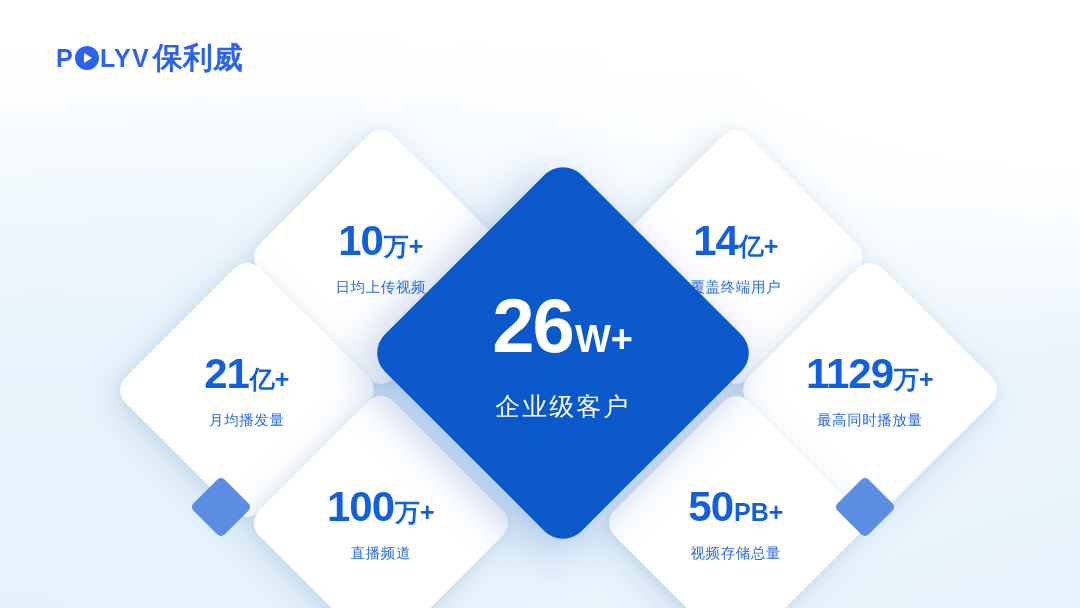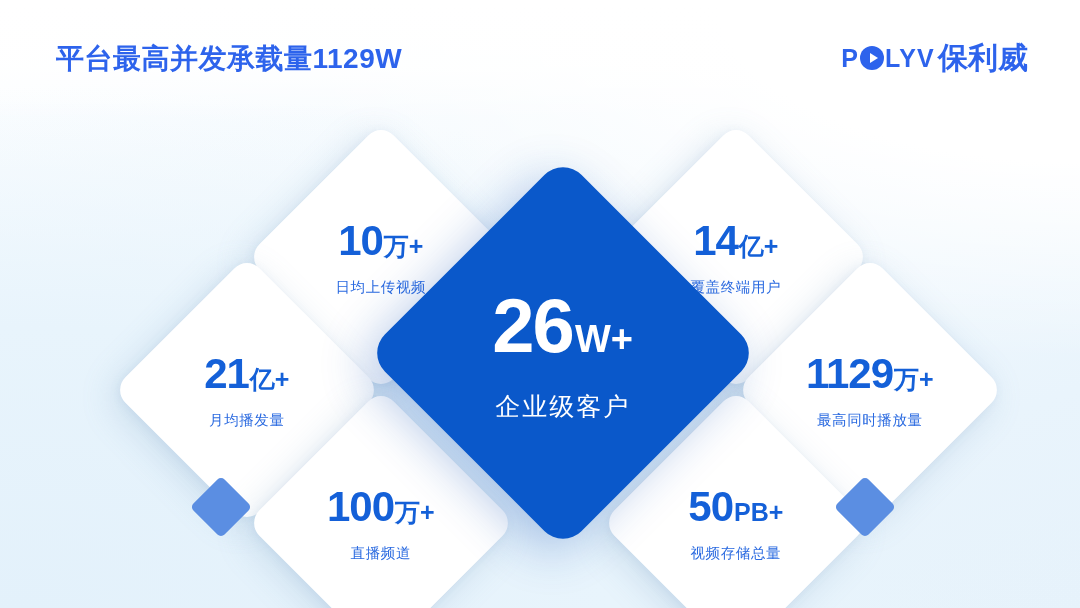--- a/index.html
+++ b/index.html
@@ -140,21 +140,20 @@
   #deco-right { left:843px; top:485px; }
 </style>
 </head>
 <body>
 
 <div id="bg"></div>
 <div id="bg-sheen"></div>
 
 <div id="header">
 
-  <div id="page-title">平台最高并发承载量1129W</div>
 
   <div id="logo">
     <span class="wordmark">
       <span>P</span>
       <span class="mark-o"></span>
       <span>LYV</span>
     </span>
     <span class="cn">保利威</span>
   </div>
 

